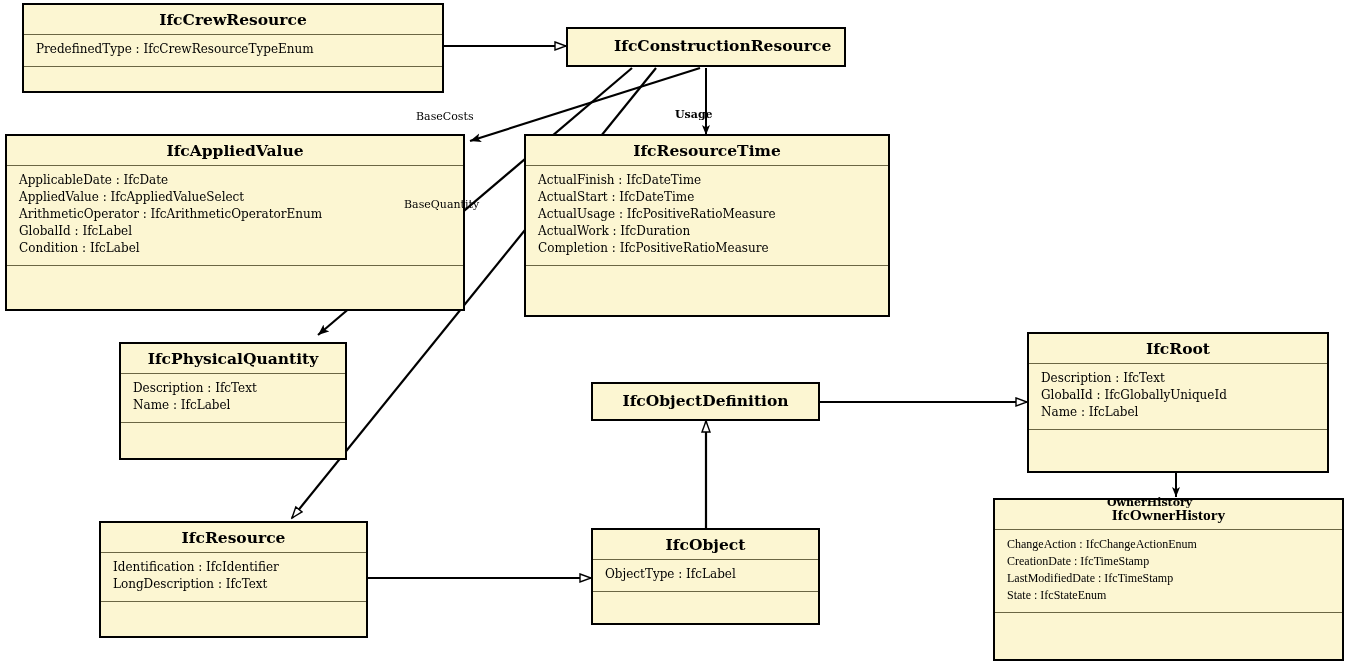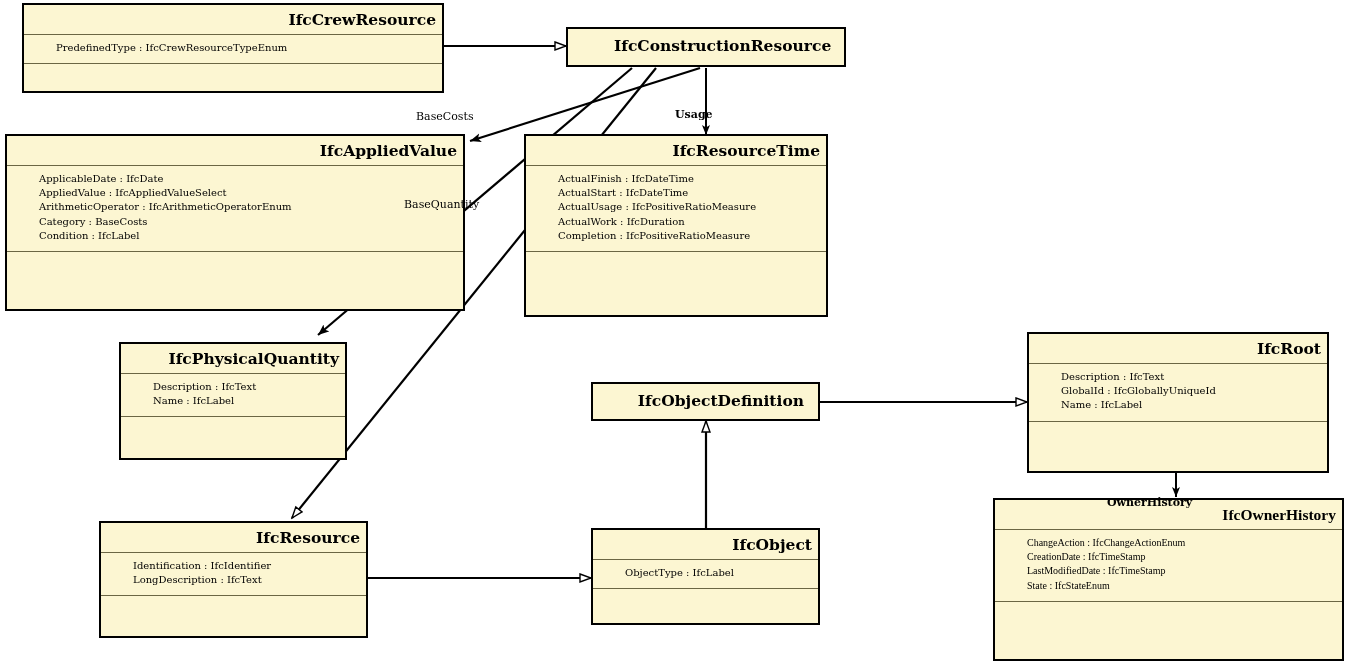--- a/index.html
+++ b/index.html
@@ -12,33 +12,33 @@
   svg.edges{position:absolute;left:0;top:0;width:1362px;height:661px;overflow:visible;}
 
   .cls{
     position:absolute;
     background:#fcf6d2;
     border:2px solid #000000;
     box-sizing:border-box;
     z-index:5;
   }
   .cls .title{
-    text-align:right;
+    text-align:center;
     font-weight:bold;
     font-size:15.5px;
     padding:6px 6px 6px 6px;
     line-height:1.1;
     white-space:nowrap;
   }
   .cls .sep{
     height:0;border-top:1.5px solid #6b6644;
   }
   .cls .attrs{
-    padding:6px 8px 8px 32px;
-    font-size:10px;
+    padding:6px 8px 8px 12px;
+    font-size:12px;
     line-height:1.42;
   }
   .cls .attr{white-space:nowrap;}
   .cls .foot{height:16px;}
   .cls.simple .title{padding:8px 14px;}
 
   .edgelabel{
     position:absolute;
     font-size:11px;
     font-weight:normal;
@@ -122,28 +122,28 @@
     <div class="title">IfcConstructionResource</div>
   </div>
 
   <div class="cls" style="left:5px;top:134px;width:460px;height:177px;">
     <div class="title">IfcAppliedValue</div>
     <div class="sep"></div>
     <div class="attrs">
       <div class="attr">ApplicableDate : IfcDate</div>
       <div class="attr">AppliedValue : IfcAppliedValueSelect</div>
       <div class="attr">ArithmeticOperator : IfcArithmeticOperatorEnum</div>
-      <div class="attr">Category : BaseCosts</div>
+      <div class="attr">GlobalId : IfcLabel</div>
       <div class="attr">Condition : IfcLabel</div>
     </div>
     <div class="sep"></div>
     <div class="foot"></div>
   </div>
 
-  <div class="cls" style="left:524px;top:134px;width:304px;height:183px;">
+  <div class="cls" style="left:524px;top:134px;width:366px;height:183px;">
     <div class="title">IfcResourceTime</div>
     <div class="sep"></div>
     <div class="attrs">
       <div class="attr">ActualFinish : IfcDateTime</div>
       <div class="attr">ActualStart : IfcDateTime</div>
       <div class="attr">ActualUsage : IfcPositiveRatioMeasure</div>
       <div class="attr">ActualWork : IfcDuration</div>
       <div class="attr">Completion : IfcPositiveRatioMeasure</div>
     </div>
     <div class="sep"></div>

